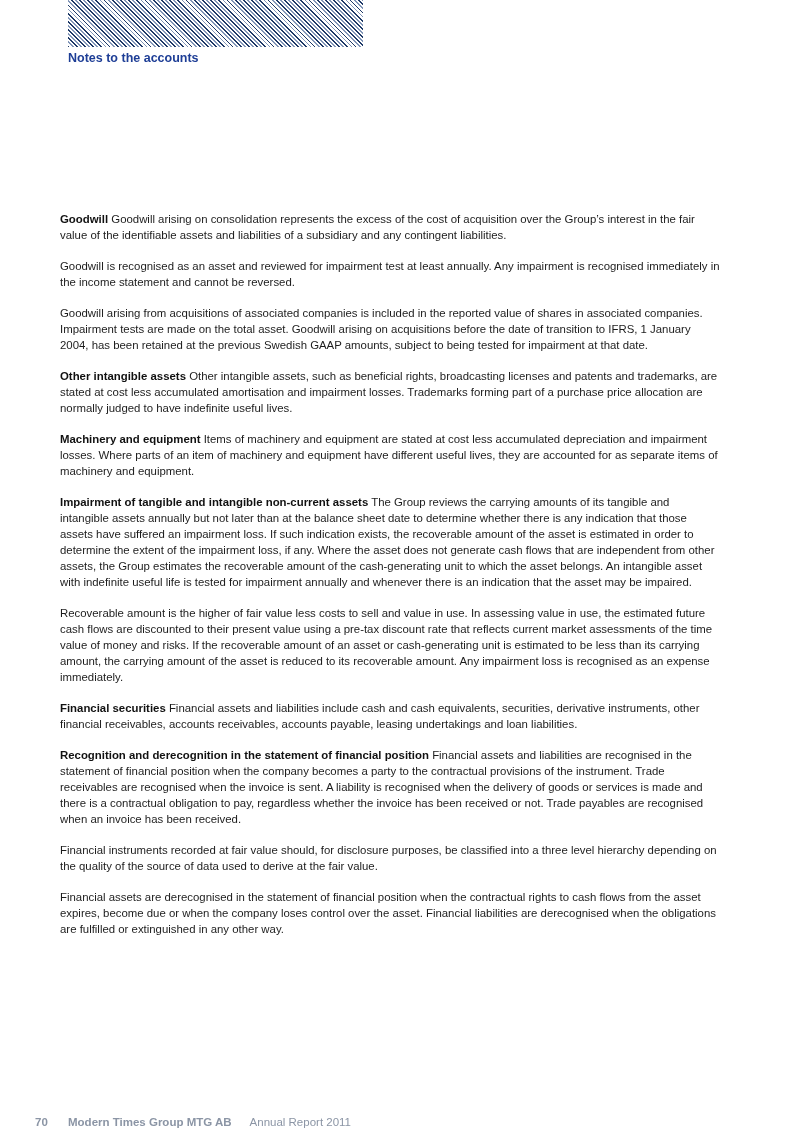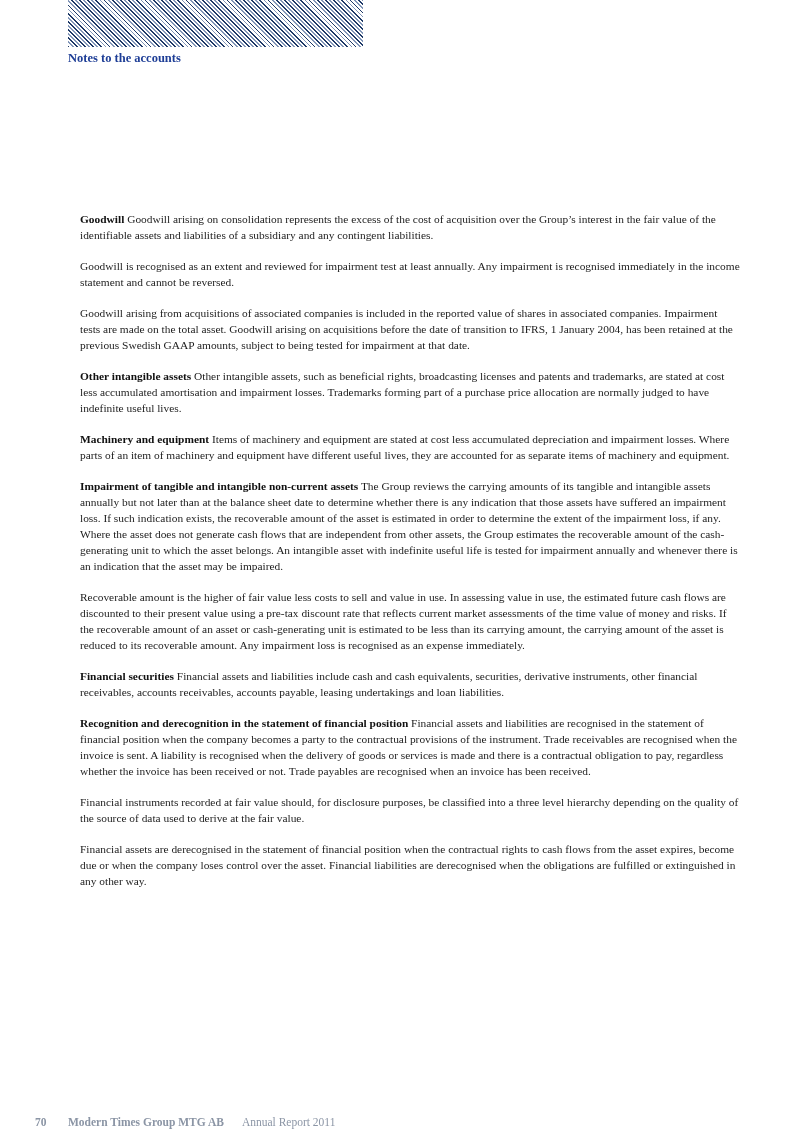--- a/index.html
+++ b/index.html
@@ -5,21 +5,21 @@
   html, body {
     margin: 0;
     padding: 0;
     background: #ffffff;
   }
   .page {
     position: relative;
     width: 800px;
     height: 1131px;
     background: #ffffff;
-    font-family: Liberation Serif, serif;
+    font-family: Liberation Sans, sans-serif;
     overflow: hidden;
   }
   .hatch-banner {
     position: absolute;
     left: 68px;
     top: 0;
     width: 295px;
     height: 47px;
     background: repeating-linear-gradient(
       45deg,
@@ -33,21 +33,21 @@
     position: absolute;
     left: 68px;
     top: 50px;
     font-size: 12.5px;
     line-height: 16px;
     font-weight: bold;
     color: #1e3e96;
   }
   .content {
     position: absolute;
-    left: 80px;
+    left: 60px;
     top: 211px;
     width: 660px;
     font-size: 11.4px;
     line-height: 16px;
     color: #1c1c1c;
   }
   .content p {
     margin: 0 0 15px 0;
   }
   .content p b {
@@ -81,21 +81,21 @@
 <body>
 
 <div class="page">
 
   <div class="hatch-banner"></div>
 
   <div class="section-title">Notes to the accounts</div>
 
   <div class="content">
     <p><b>Goodwill</b> <span>Goodwill arising on consolidation represents the excess of the cost of acquisition over the Group’s interest in the fair value of the identifiable assets and liabilities of a subsidiary and any contingent liabilities.</span></p>
-    <p><b></b> <span>Goodwill is recognised as an extent and reviewed for impairment test at least annually. Any impairment is recognised immediately in the income statement and cannot be reversed.</span></p>
+    <p><b></b> <span>Goodwill is recognised as an asset and reviewed for impairment test at least annually. Any impairment is recognised immediately in the income statement and cannot be reversed.</span></p>
     <p><b></b> <span>Goodwill arising from acquisitions of associated companies is included in the reported value of shares in associated companies. Impairment tests are made on the total asset. Goodwill arising on acquisitions before the date of transition to IFRS, 1 January 2004, has been retained at the previous Swedish GAAP amounts, subject to being tested for impairment at that date.</span></p>
     <p><b>Other intangible assets</b> <span>Other intangible assets, such as beneficial rights, broadcasting licenses and patents and trademarks, are stated at cost less accumulated amortisation and impairment losses. Trademarks forming part of a purchase price allocation are normally judged to have indefinite useful lives.</span></p>
     <p><b>Machinery and equipment</b> <span>Items of machinery and equipment are stated at cost less accumulated depreciation and impairment losses. Where parts of an item of machinery and equipment have different useful lives, they are accounted for as separate items of machinery and equipment.</span></p>
     <p><b>Impairment of tangible and intangible non-current assets</b> <span>The Group reviews the carrying amounts of its tangible and intangible assets annually but not later than at the balance sheet date to determine whether there is any indication that those assets have suffered an impairment loss. If such indication exists, the recoverable amount of the asset is estimated in order to determine the extent of the impairment loss, if any. Where the asset does not generate cash flows that are independent from other assets, the Group estimates the recoverable amount of the cash-generating unit to which the asset belongs. An intangible asset with indefinite useful life is tested for impairment annually and whenever there is an indication that the asset may be impaired.</span></p>
     <p><b></b> <span>Recoverable amount is the higher of fair value less costs to sell and value in use. In assessing value in use, the estimated future cash flows are discounted to their present value using a pre-tax discount rate that reflects current market assessments of the time value of money and risks. If the recoverable amount of an asset or cash-generating unit is estimated to be less than its carrying amount, the carrying amount of the asset is reduced to its recoverable amount. Any impairment loss is recognised as an expense immediately.</span></p>
     <p><b>Financial securities</b> <span>Financial assets and liabilities include cash and cash equivalents, securities, derivative instruments, other financial receivables, accounts receivables, accounts payable, leasing undertakings and loan liabilities.</span></p>
     <p><b>Recognition and derecognition in the statement of financial position</b> <span>Financial assets and liabilities are recognised in the statement of financial position when the company becomes a party to the contractual provisions of the instrument. Trade receivables are recognised when the invoice is sent. A liability is recognised when the delivery of goods or services is made and there is a contractual obligation to pay, regardless whether the invoice has been received or not. Trade payables are recognised when an invoice has been received.</span></p>
     <p><b></b> <span>Financial instruments recorded at fair value should, for disclosure purposes, be classified into a three level hierarchy depending on the quality of the source of data used to derive at the fair value.</span></p>
     <p><b></b> <span>Financial assets are derecognised in the statement of financial position when the contractual rights to cash flows from the asset expires, become due or when the company loses control over the asset. Financial liabilities are derecognised when the obligations are fulfilled or extinguished in any other way.</span></p>
   </div>

